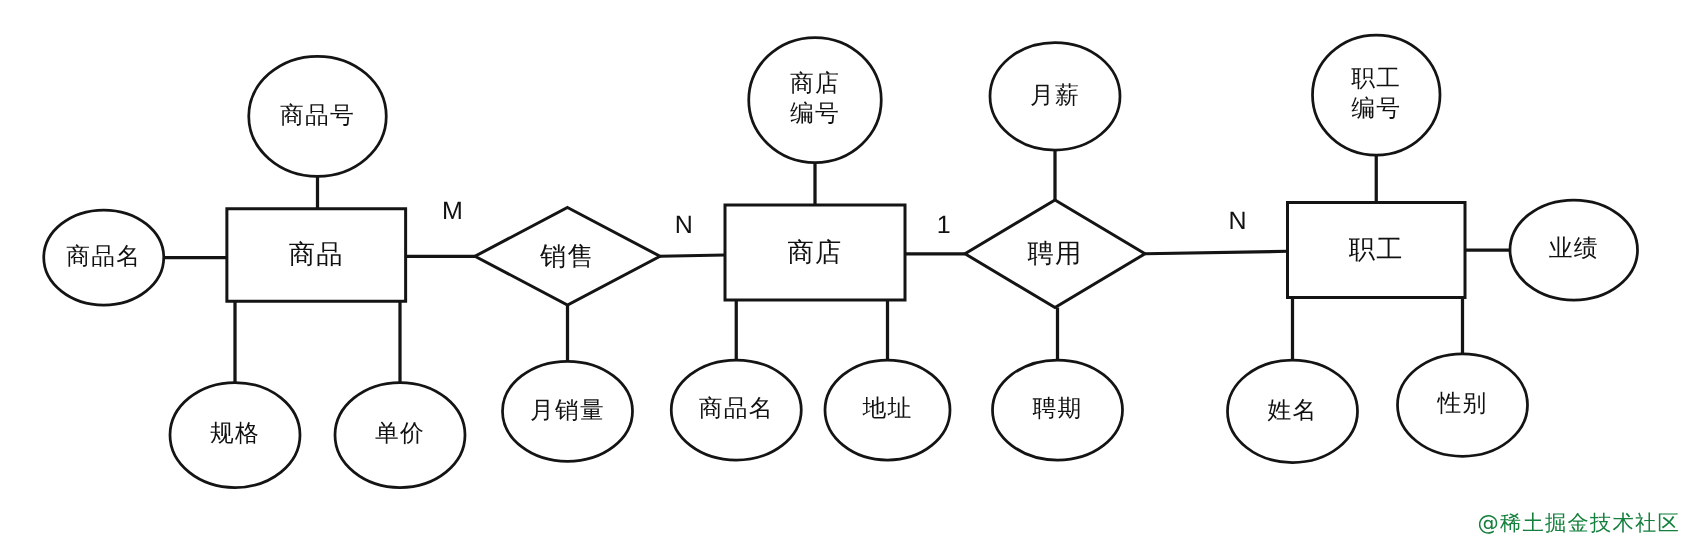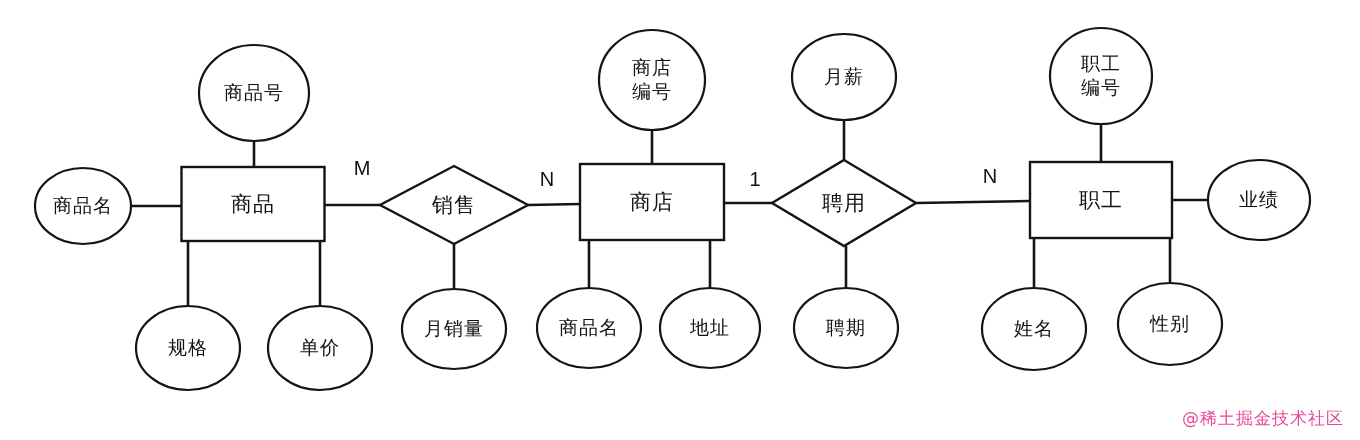--- a/index.html
+++ b/index.html
@@ -61,21 +61,21 @@
     fill: #111111;
     text-anchor: middle;
     dominant-baseline: middle;
   }
   .watermark-text {
     position: absolute;
     right: 16px;
     bottom: 10px;
     font-family: "DejaVu Sans", "Liberation Sans", sans-serif;
     font-size: 17px;
-    color: #ec4899;
+    color: #15803d;
     letter-spacing: 1px;
     user-select: none;
     white-space: nowrap;
   }
 </style>
 </head>
 <body>
 
 <div id="canvas">
   <svg id="er-svg" viewBox="0 0 1360 440">

